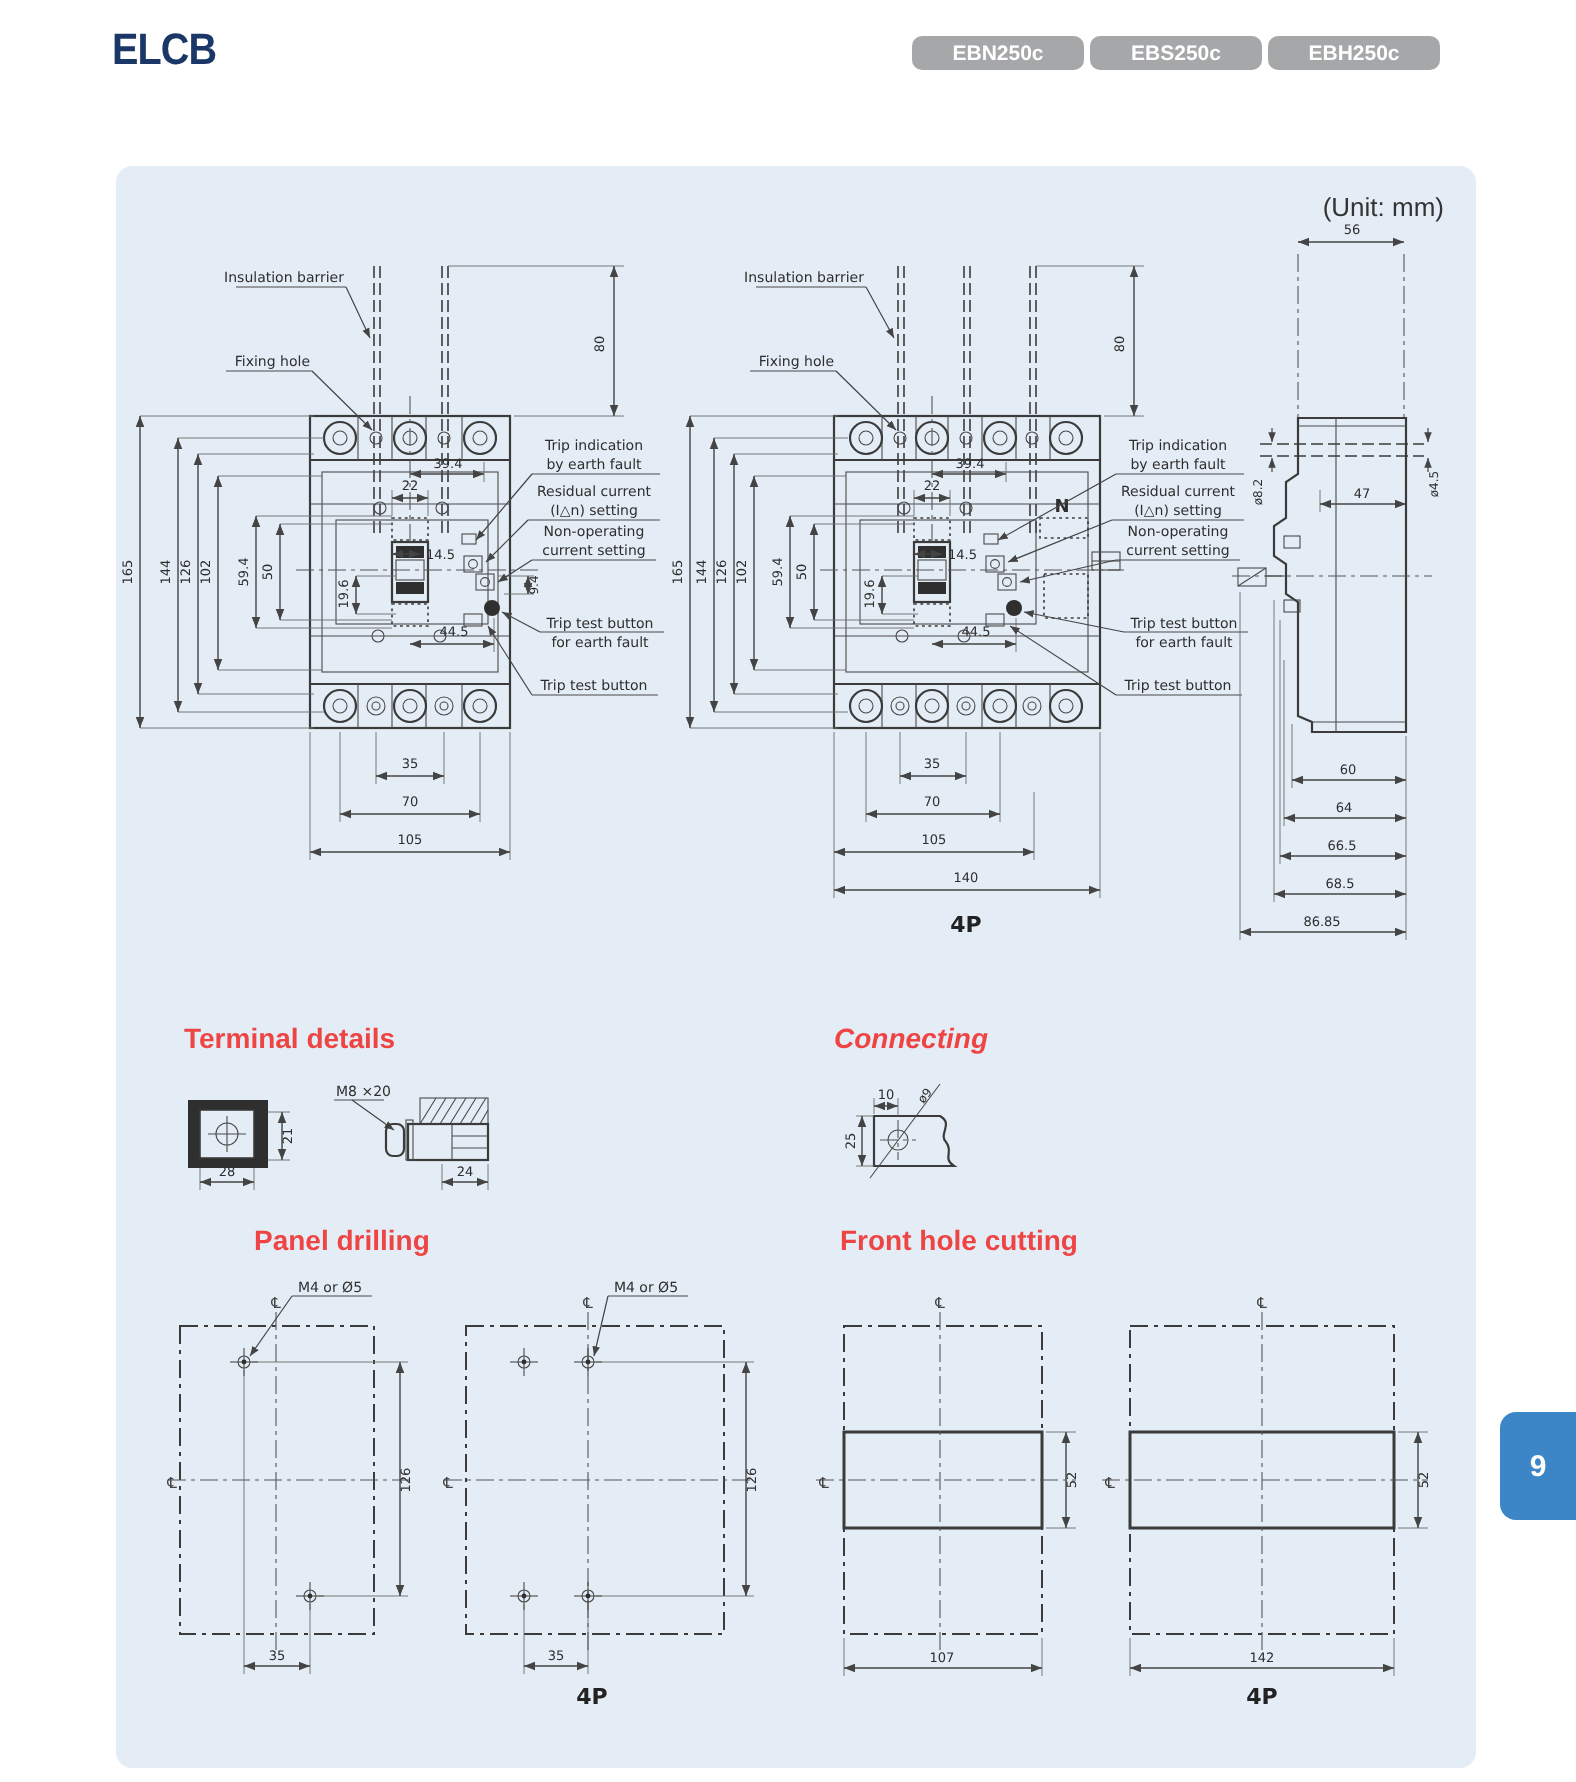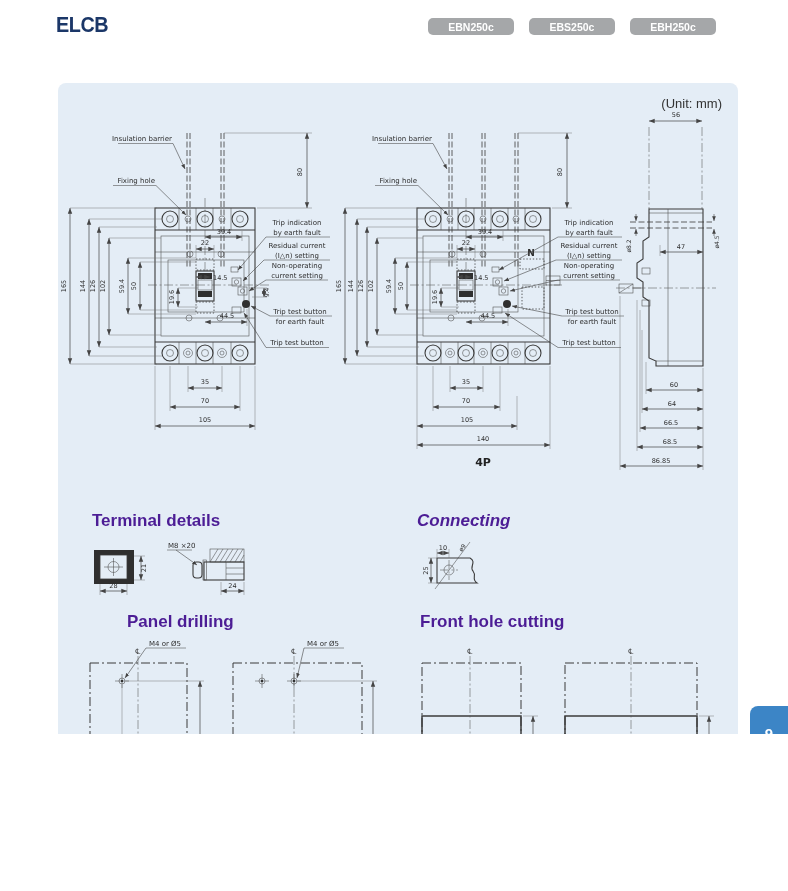--- a/index.html
+++ b/index.html
@@ -1,26 +1,26 @@
 <!DOCTYPE html>
 <html><head>
 <meta charset="utf-8">
 <style>
   html,body{margin:0;padding:0;background:#ffffff;}
-  .page{position:relative;width:788px;height:734px;background:#fff;overflow:hidden;
-        font-family:"Liberation Sans", sans-serif;}
+  .page{position:relative;width:788px;height:891px;background:#fff;overflow:hidden;
+        font-family:"Liberation Sans", sans-serif;border-radius:19px;}
   .page-title{position:absolute;left:56px;top:12px;margin:0;font-size:22px;font-weight:bold;
         color:#1b3768;letter-spacing:-.5px;transform:scaleX(.9);transform-origin:left top;}
-  .badges{position:absolute;left:428px;top:18px;display:flex;gap:15px;}
+  .badges{position:absolute;left:456px;top:18px;display:flex;gap:3px;}
   .badge{width:86px;height:17px;background:#a5a7a9;border-radius:5px;color:#fff;
         font-size:10.5px;font-weight:bold;display:flex;align-items:center;justify-content:center;}
   .panel{position:absolute;left:58px;top:83px;width:680px;height:801px;background:#e4edf6;
         border-radius:8px;}
   .unit-note{position:absolute;left:600px;top:96px;width:122px;text-align:right;font-size:13px;color:#333;}
-  .sec-title{position:absolute;font-size:17px;font-weight:bold;color:#4c1d95;}
+  .sec-title{position:absolute;font-size:14px;font-weight:bold;color:#ef4444;}
   .t-terminal{left:92px;top:511px;}
   .t-connecting{left:417px;top:511px;font-style:italic;}
   .t-drilling{left:92px;top:612px;margin-left:35px;}
   .t-cutting{left:420px;top:612px;}
   .page-tab{position:absolute;left:750px;top:706px;width:38px;height:54px;background:#3c85c6;
         border-radius:8px 0 0 8px;color:#fff;font-size:15px;font-weight:bold;
         display:flex;align-items:center;justify-content:center;}
   svg.art{position:absolute;left:0;top:0;}
   
   .o{stroke:#3b3b3b;stroke-width:1.1;fill:none;}

